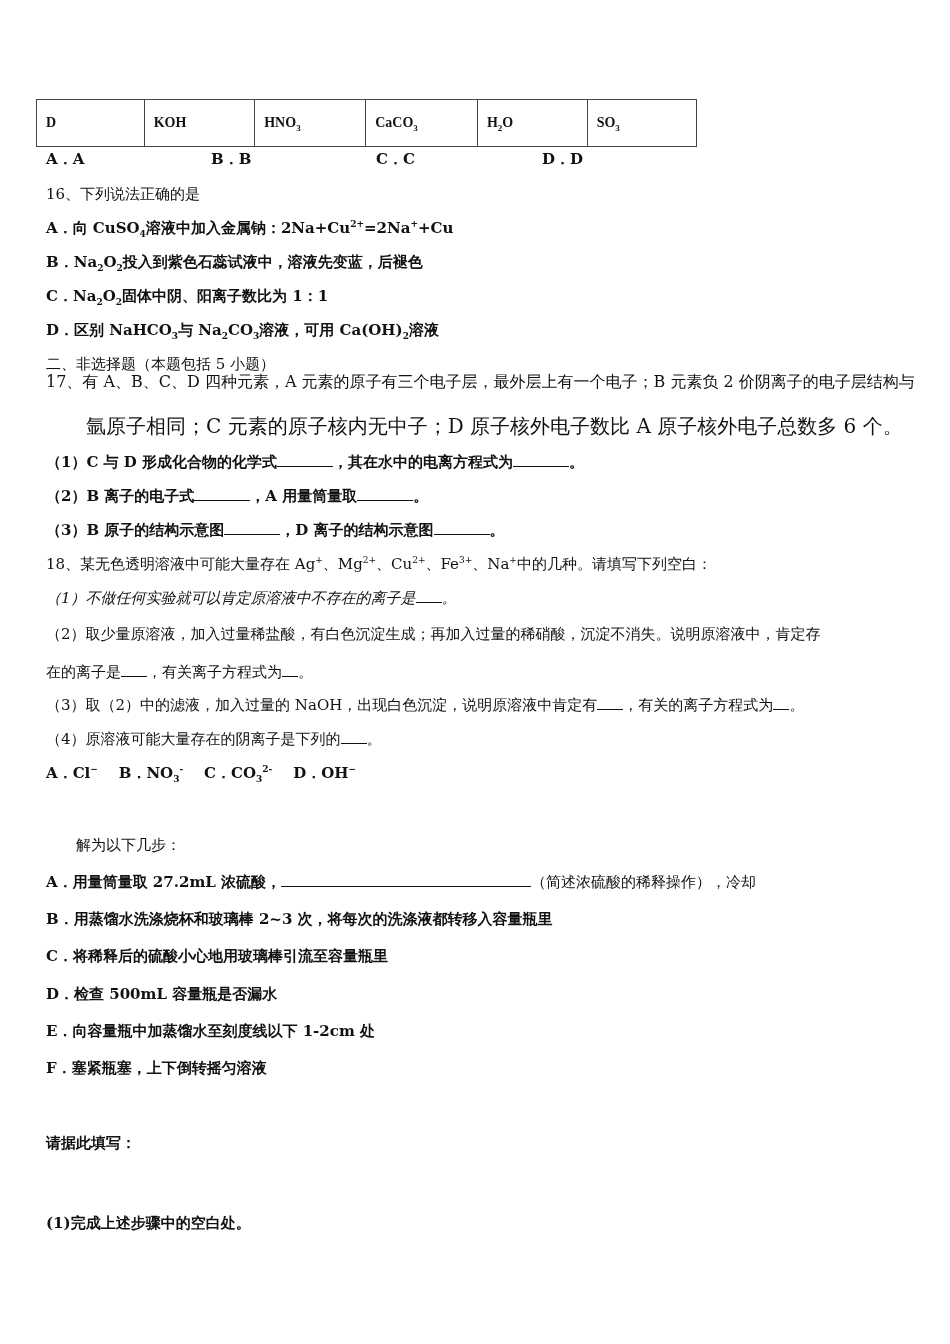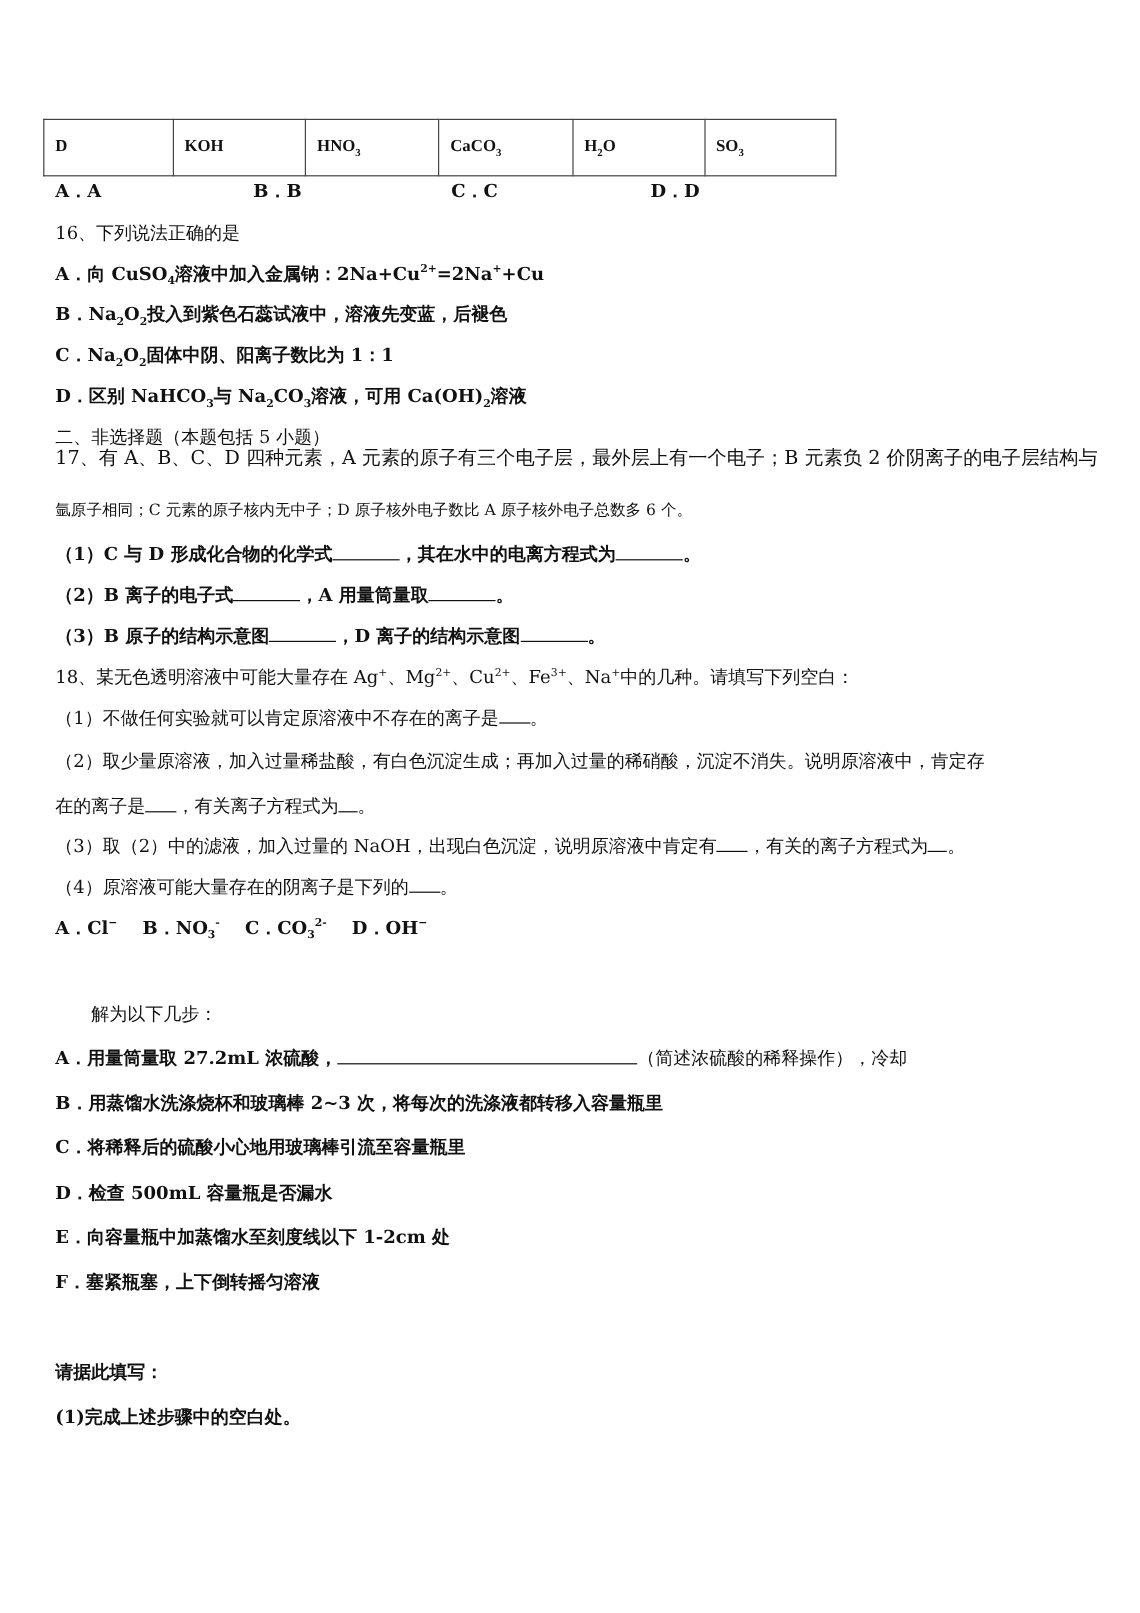--- a/index.html
+++ b/index.html
@@ -63,35 +63,35 @@
   <div class="line b" style="top:286px;">
     <span>C．</span><span>Na</span><sub>2</sub><span>O</span><sub>2</sub><span>固体中阴、阳离子数比为 1：1</span>
   </div>
   <div class="line b" style="top:320px;">
     <span>D．</span><span>区别 NaHCO</span><sub>3</sub><span>与 Na</span><sub>2</sub><span>CO</span><sub>3</sub><span>溶液，可用 Ca(OH)</span><sub>2</sub><span>溶液</span>
   </div>
 
   <div class="line" style="top:354px;">二、非选择题（本题包括 5 小题）</div>
 
   <div class="line" style="top:372px; font-size:16px;">17、有 A、B、C、D 四种元素，A 元素的原子有三个电子层，最外层上有一个电子；B 元素负 2 价阴离子的电子层结构与</div>
-  <div class="line" style="top:416px; font-size:13px;">氩原子相同；C 元素的原子核内无中子；D 原子核外电子数比 A 原子核外电子总数多 6 个。</div>
+  <div class="line" style="top:416px; font-size:20px;margin-left:40px;">氩原子相同；C 元素的原子核内无中子；D 原子核外电子数比 A 原子核外电子总数多 6 个。</div>
   <div class="line b" style="top:452px;">
     <span>（1）C 与 D 形成化合物的化学式</span><span class="blank" style="width:56px"></span><span>，其在水中的电离方程式为</span><span class="blank" style="width:56px"></span><span>。</span>
   </div>
   <div class="line b" style="top:486px;">
     <span>（2）B 离子的电子式</span><span class="blank" style="width:56px"></span><span>，A 用量筒量取</span><span class="blank" style="width:56px"></span><span>。</span>
   </div>
   <div class="line b" style="top:520px;">
     <span>（3）B 原子的结构示意图</span><span class="blank" style="width:56px"></span><span>，D 离子的结构示意图</span><span class="blank" style="width:56px"></span><span>。</span>
   </div>
 
   <div class="line" style="top:554px;">
     <span>18、某无色透明溶液中可能大量存在 Ag</span><sup>+</sup><span>、Mg</span><sup>2+</sup><span>、Cu</span><sup>2+</sup><span>、Fe</span><sup>3+</sup><span>、Na</span><sup>+</sup><span>中的几种。请填写下列空白：</span>
   </div>
-  <div class="line" style="top:588px;">
+  <div class="line" style="top:588px;font-style:italic;">
     <span>（1）不做任何实验就可以肯定原溶液中不存在的离子是</span><span class="blank" style="width:26px"></span><span>。</span>
   </div>
   <div class="line" style="top:624px;">（2）取少量原溶液，加入过量稀盐酸，有白色沉淀生成；再加入过量的稀硝酸，沉淀不消失。说明原溶液中，肯定存</div>
   <div class="line" style="top:662px;">
     <span>在的离子是</span><span class="blank" style="width:26px"></span><span>，有关离子方程式为</span><span class="blank" style="width:16px"></span><span>。</span>
   </div>
   <div class="line" style="top:695px;">
     <span>（3）取（2）中的滤液，加入过量的 NaOH，出现白色沉淀，说明原溶液中肯定有</span><span class="blank" style="width:26px"></span><span>，有关的离子方程式为</span><span class="blank" style="width:16px"></span><span>。</span>
   </div>
   <div class="line" style="top:729px;">
@@ -107,15 +107,15 @@
   <div class="line" style="top:835px;margin-left:30px;">解为以下几步：</div>
   <div class="line" style="top:872px;">
     <span class="b">A．用量筒量取 27.2mL 浓硫酸，</span><span class="blank" style="width:250px"></span><span>（简述浓硫酸的稀释操作），冷却</span>
   </div>
   <div class="line b" style="top:909px;">B．用蒸馏水洗涤烧杯和玻璃棒 2~3 次，将每次的洗涤液都转移入容量瓶里</div>
   <div class="line b" style="top:946px;">C．将稀释后的硫酸小心地用玻璃棒引流至容量瓶里</div>
   <div class="line b" style="top:984px;">D．检查 500mL 容量瓶是否漏水</div>
   <div class="line b" style="top:1021px;">E．向容量瓶中加蒸馏水至刻度线以下 1-2cm 处</div>
   <div class="line b" style="top:1058px;">F．塞紧瓶塞，上下倒转摇匀溶液</div>
   <div class="line b" style="top:1133px;">请据此填写：</div>
-  <div class="line b" style="top:1171px;text-align:center;">(1)完成上述步骤中的空白处。</div>
+  <div class="line b" style="top:1213px;text-align:center;">(1)完成上述步骤中的空白处。</div>
 
 </div>
 
 </body></html>

